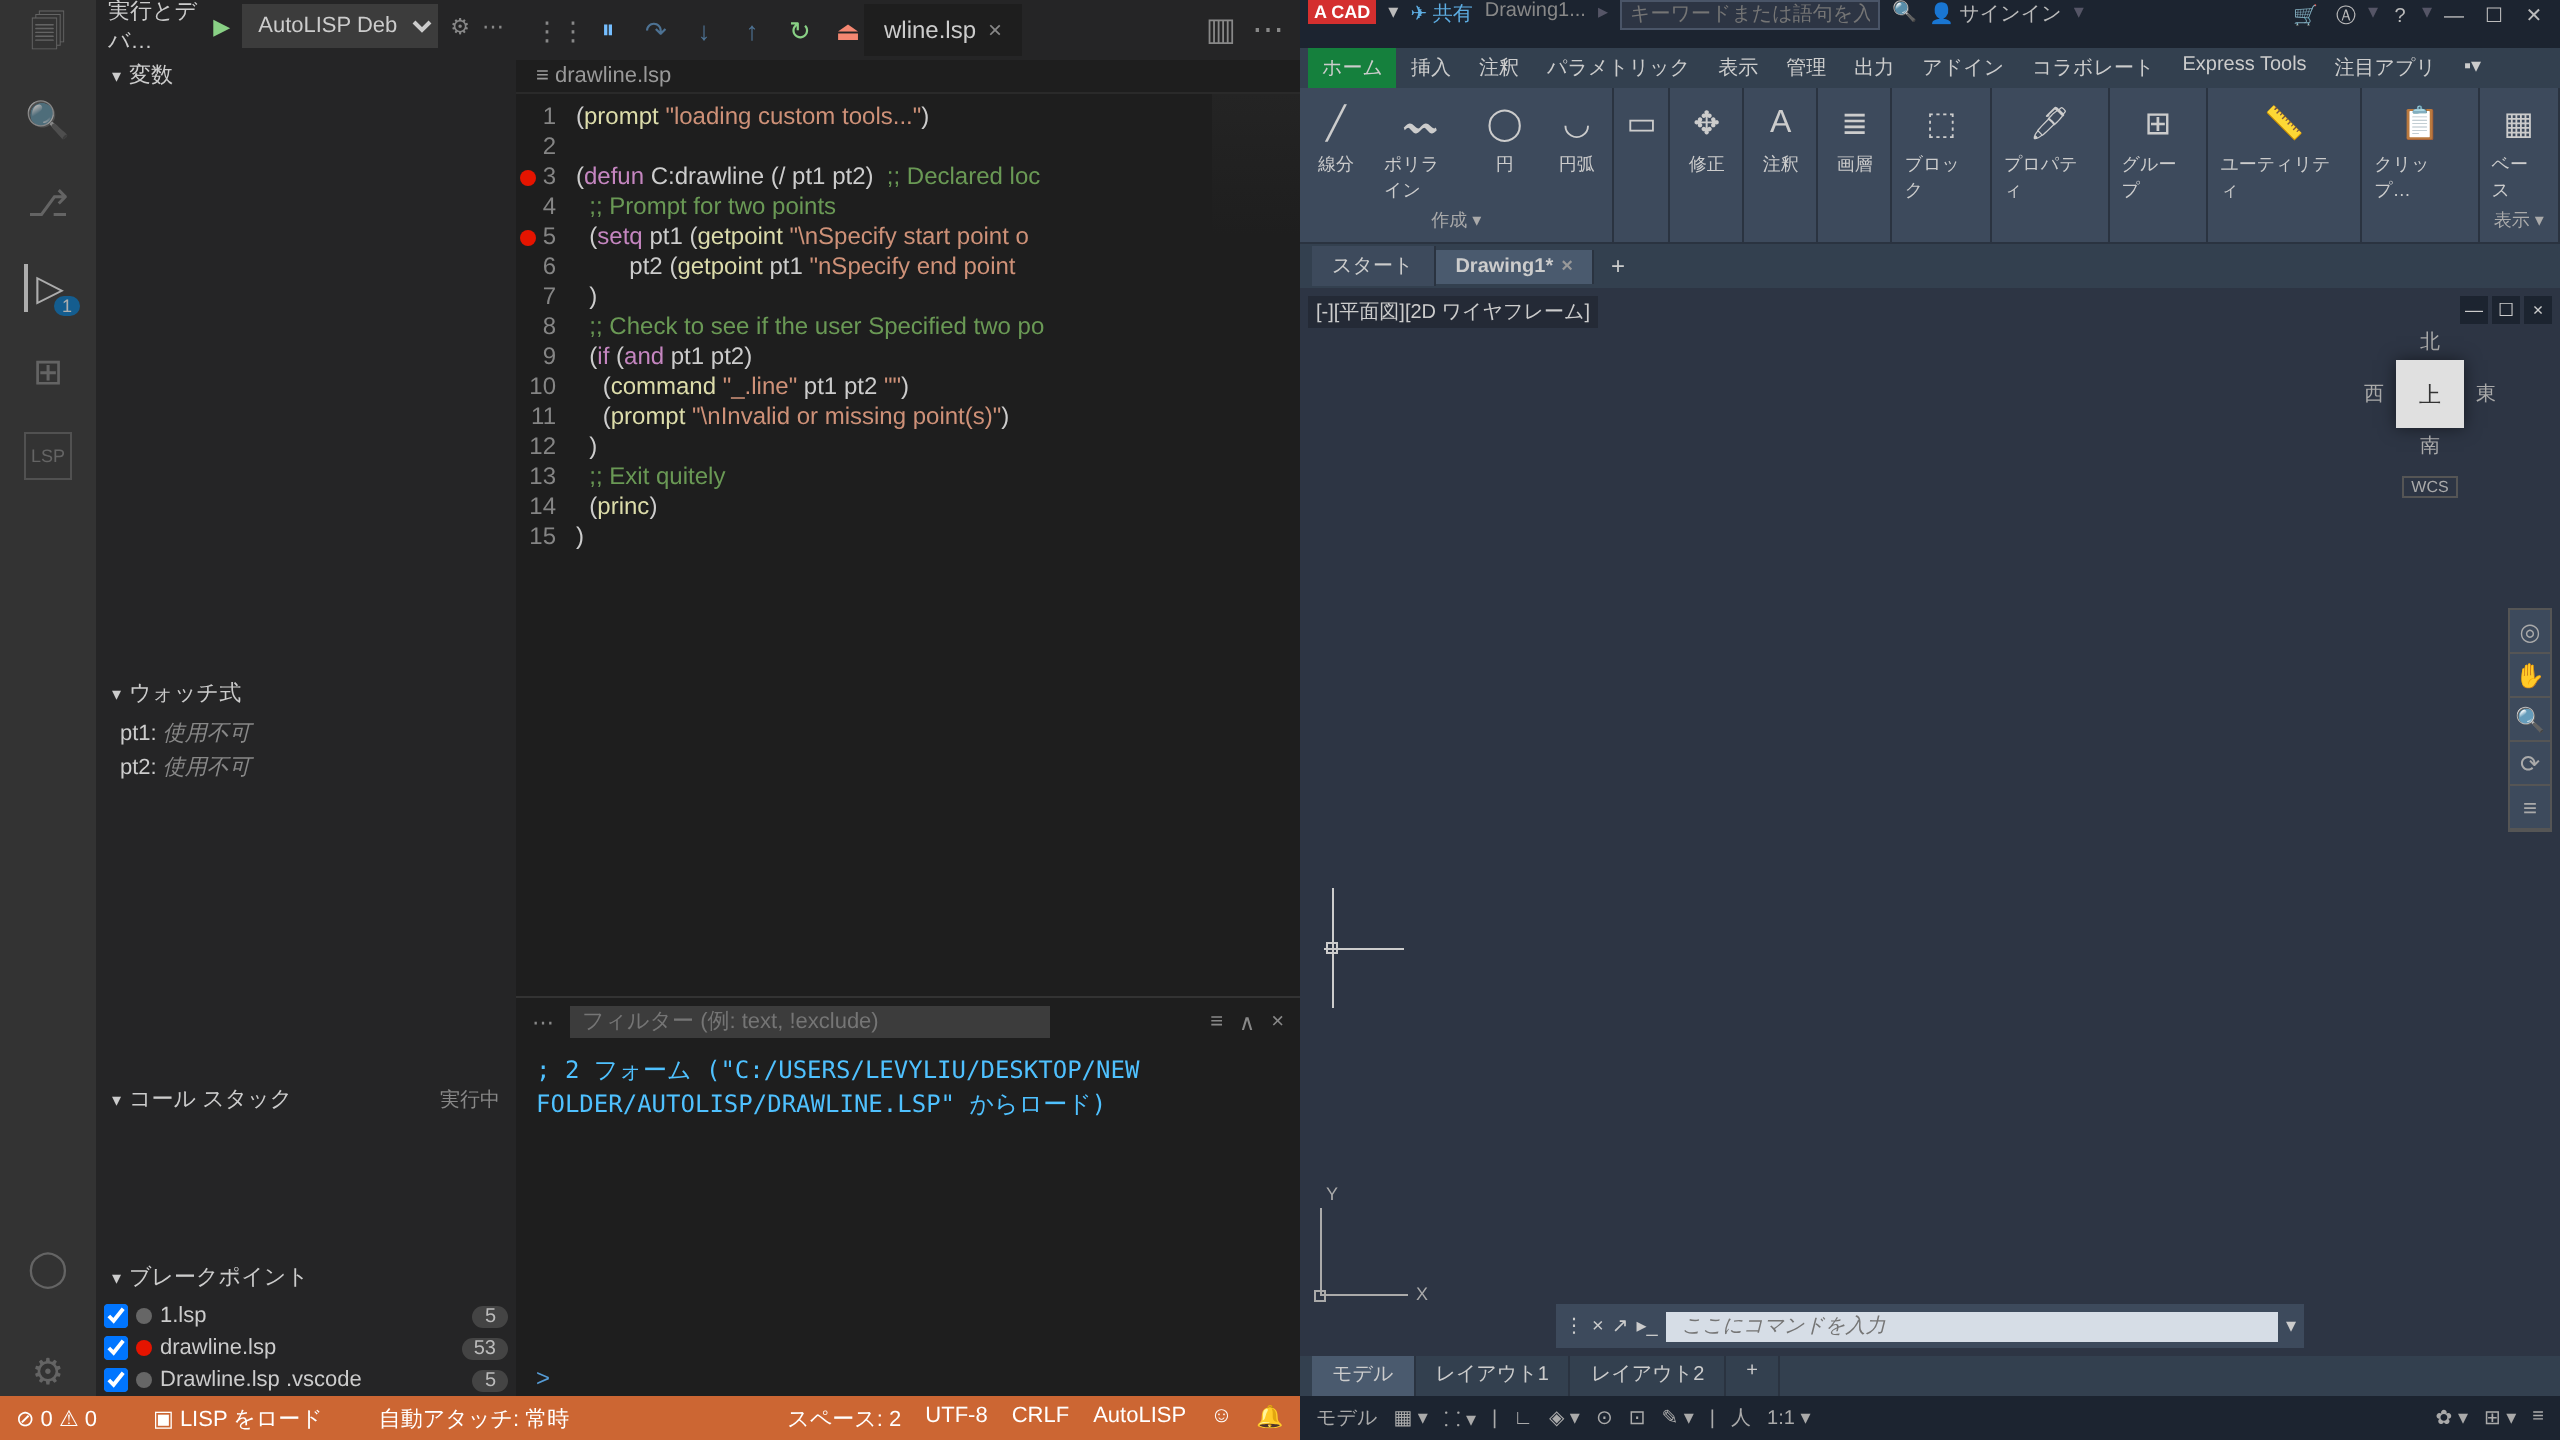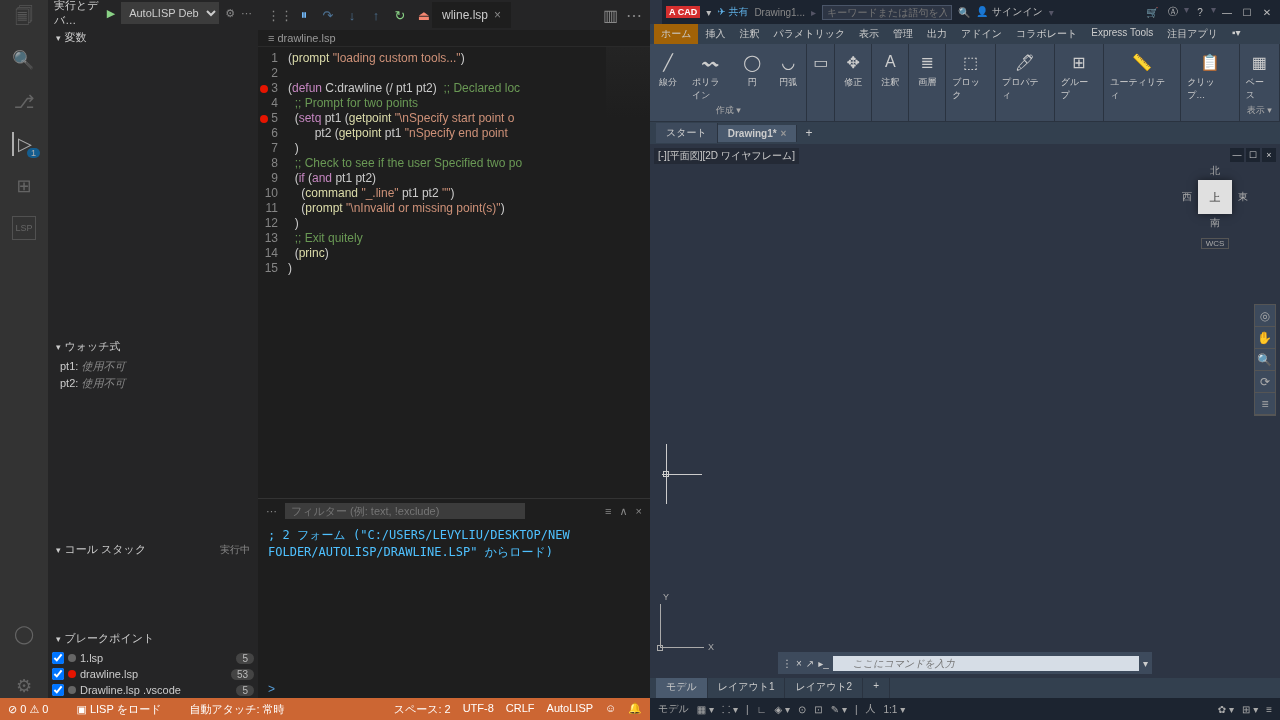--- a/index.html
+++ b/index.html
@@ -63,30 +63,30 @@
 .con-head input { flex:0 0 240px; background:#3c3c3c; border:none; color:#ccc; padding:2px 6px; font-size:11px; }
 .con-head .ricons { margin-left:auto; display:flex; gap:8px; }
 .con-body { flex:1; padding:4px 10px; font-family:Consolas,monospace; font-size:12px; color:#4fc1ff; }
 .con-prompt { padding:2px 10px; color:#569cd6; font-size:12px; }
 
 
 .vs-status { height:22px; background:#cc6633; color:#fff; display:flex; align-items:center; font-size:11px; padding:0 8px; gap:28px; }
 .vs-status .r { margin-left:auto; display:flex; gap:12px; }
 
 
-.ac-title { height:24px; background:#1c2430; display:flex; align-items:center; padding:0 4px; gap:6px; font-size:10px; color:#bbb;margin-left:12px; }
+.ac-title { height:24px; background:#1c2430; display:flex; align-items:flex-start; padding:0 4px; gap:6px; font-size:10px; color:#bbb; }
 .ac-logo { background:#d42f2f; color:#fff; font-weight:bold; font-size:9px; padding:1px 3px; }
 .ac-title input { background:#2d3544; border:1px solid #4a5568; color:#999; font-size:10px; padding:1px 4px; width:130px; }
 .ac-title .wbtn { width:18px; height:16px; display:flex; align-items:center; justify-content:center; cursor:pointer; color:#bbb; }
 .ac-title .right { margin-left:auto; display:flex; gap:2px; }
 .ac-title .share { color:#5dade2; }
 
 .ac-menu { height:20px; background:#33404f; display:flex; padding-left:4px; font-size:10px; }
 .ac-menu div { padding:3px 7px; color:#ccc; cursor:pointer; }
-.ac-menu div.active { background:#a16207;text-align:right; }
+.ac-menu div.active { background:#15803d;text-align:right; }
 
 .ribbon { height:78px; background:#3d4a5c; display:flex; border-bottom:1px solid #2a3340; }
 .rpanel { border-right:1px solid #2a3340; display:flex; flex-direction:column; align-items:center; padding:4px 2px; font-size:9px; color:#ccc; }
 .rpanel .icons { display:flex; gap:4px; }
 .rbtn { display:flex; flex-direction:column; align-items:center; gap:2px; padding:2px 4px; cursor:pointer; }
 .rbtn .ric { width:24px; height:24px; display:flex; align-items:center; justify-content:center; font-size:16px; }
 .rpanel .pname { margin-top:auto; font-size:9px; color:#aaa; padding-bottom:1px; }
 
 .ac-filetabs { height:22px; background:#33404f; display:flex; align-items:center; padding-left:6px; font-size:10px; gap:0; }
 .ftab { padding:3px 10px; background:#3d4a5c; color:#ccc; cursor:pointer; border-right:1px solid #2a3340; }
@@ -115,21 +115,21 @@
 .cursor .box { position:absolute; width:6px; height:6px; border:1px solid #ccc; top:-3px; left:-3px; }
 
 .ucs { position:absolute; bottom:30px; left:10px; }
 .ucs-y { position:absolute; bottom:0; left:0; width:1px; height:44px; background:#aaa; }
 .ucs-y::before { content:"Y"; position:absolute; top:-12px; left:3px; font-size:9px; color:#aaa; }
 .ucs-x { position:absolute; bottom:0; left:0; width:44px; height:1px; background:#aaa; }
 .ucs-x::after { content:"X"; position:absolute; right:-10px; top:-5px; font-size:9px; color:#aaa; }
 .ucs-o { position:absolute; bottom:-3px; left:-3px; width:6px; height:6px; border:1px solid #aaa; }
 
 .cmdline { height:22px; background:#3d4a5c; display:flex; align-items:center; margin:2px 8px; padding:0 4px; font-size:10px; gap:4px; }
-.cmdline input { flex:1; background:#d6dde6; border:none; color:#666; padding:2px 20px; font-size:10px; font-style:italic; }
+.cmdline input { flex:1; background:#d6dde6; border:none; color:#666; padding:2px 8px; font-size:10px; font-style:italic; }
 
 .layouttabs { height:20px; background:#33404f; display:flex; padding-left:6px; font-size:10px; }
 .ltab { padding:2px 10px; color:#ccc; border-right:1px solid #2a3340; cursor:pointer; }
 .ltab.active { background:#4a5a6e; }
 
 .ac-status { height:22px; background:#1c2430; display:flex; align-items:center; padding:0 6px; gap:4px; font-size:10px; color:#aaa; }
 .ac-status span { padding:0 2px; cursor:pointer; }
 .ac-status .r { margin-left:auto; display:flex; gap:4px; }
 
 .left-col { display:flex; height:698px; }

